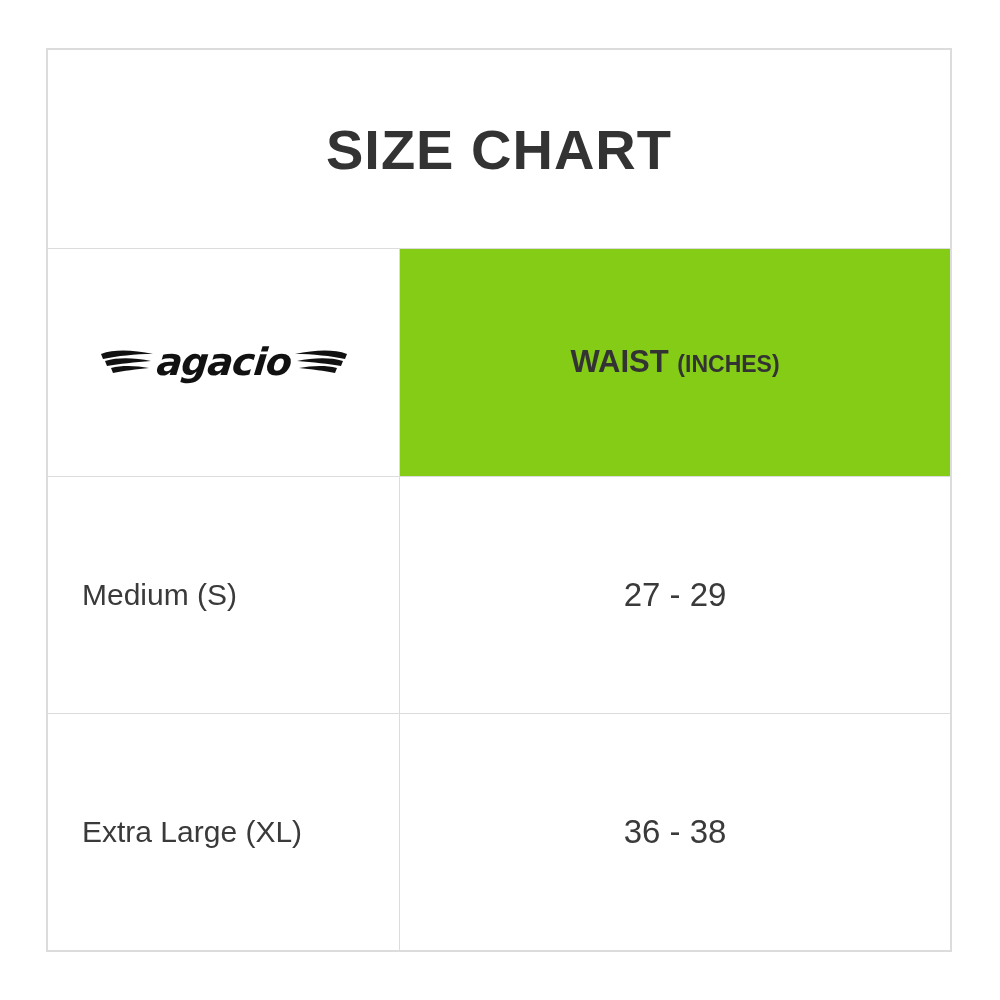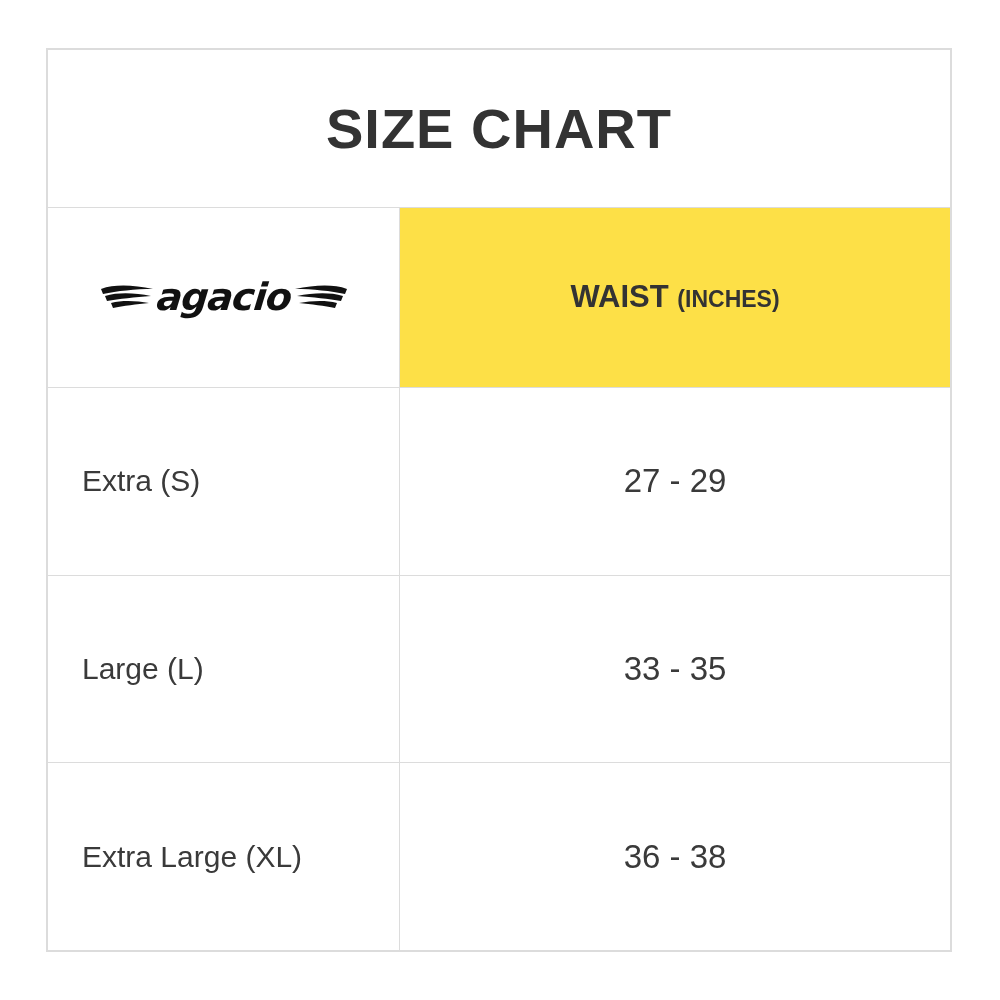--- a/index.html
+++ b/index.html
@@ -41,21 +41,21 @@
     text-align: center;
     vertical-align: middle;
     height: 131px;
     font-size: 56px;
     font-weight: bold;
     color: #333333;
     letter-spacing: 1px;
   }
   .header-row td {
     height: 150px;
-    background: #fde047;
+    background: #84cc16;
     vertical-align: middle;
   }
   .header-row td.logo-cell {
     background: #ffffff;
     text-align: center;
   }
   .waist-head {
     text-align: center;
     font-size: 31px;
     font-weight: bold;
@@ -136,26 +136,22 @@
               </span>
             </span>
           </td>
           <td class="waist-head">
             <span>WAIST</span>
             <span class="unit">(INCHES)</span>
           </td>
         </tr>
 
         <tr class="data-row">
-          <td class="size-label">Extra (S)</td>
+          <td class="size-label">Medium (S)</td>
           <td class="waist-value">27 - 29</td>
-        </tr>
-        <tr class="data-row">
-          <td class="size-label">Large (L)</td>
-          <td class="waist-value">33 - 35</td>
         </tr>
         <tr class="data-row">
           <td class="size-label">Extra Large (XL)</td>
           <td class="waist-value">36 - 38</td>
         </tr>
       </tbody>
     </table>
   </div>
 </div>
 

